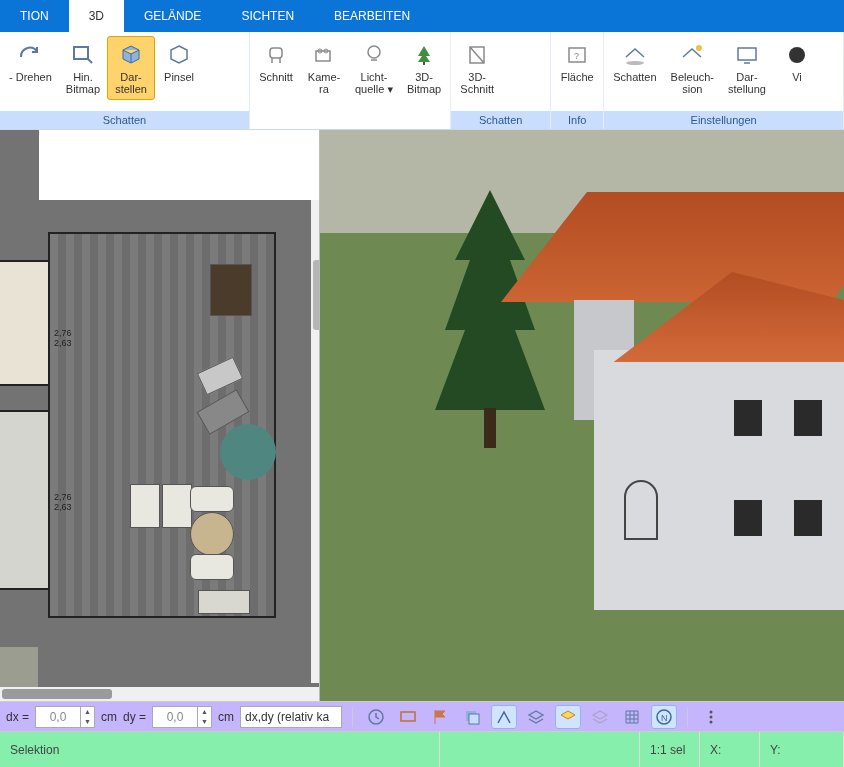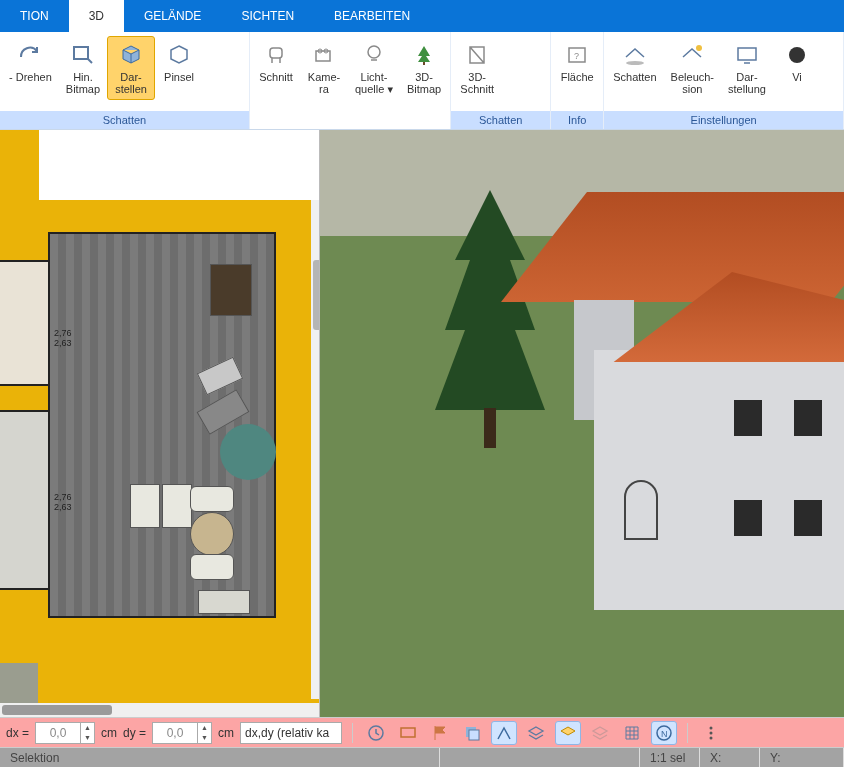--- a/index.html
+++ b/index.html
@@ -15,21 +15,21 @@
 .ribbon-group { display: flex; flex-direction: column; border-right: 1px solid #e5edf8; }
 .ribbon-row { flex: 1; display: flex; align-items: flex-start; padding: 4px 2px 0 2px; }
 .ribbon-grouplabel { height: 18px; background: #c9deff; color: #2b5797; font-size: 11px; text-align: center; line-height: 18px; }
 .ribbon-btn { display: flex; flex-direction: column; align-items: center; justify-content: flex-start; padding: 4px 6px; min-width: 48px; text-align: center; line-height: 1.1; border: 1px solid transparent; border-radius: 3px; }
 .ribbon-btn.selected { background: #ffd36b; border-color: #e0a600; }
 .ribbon-btn .icon { width: 32px; height: 28px; display: flex; align-items: center; justify-content: center; color: #5c7aa0; }
 .ribbon-btn .label { font-size: 11px; color: #333; margin-top: 2px; white-space: pre; }
 
 
 .mainarea { flex: 1; display: flex; background: #fff; position: relative; }
-.view-2d { width: 320px; background: #eab308; position: relative; border-right: 1px solid #bbb; overflow: hidden; padding-left: 39px; }
+.view-2d { width: 320px; background: #737373; position: relative; border-right: 1px solid #bbb; overflow: hidden; padding-left: 39px; }
 .view-3d { flex: 1; background: #909775; position: relative; overflow: hidden; }
 .gap-top { height: 70px; background: #fff; }
 .scrollbar-v { position: absolute; top: 70px; right: -6px; width: 14px; bottom: 18px; background: #f0f0f0; }
 .scrollbar-v .thumb { position: absolute; left: 2px; right: 2px; top: 60px; height: 70px; background: #b5b5b5; border-radius: 3px; }
 .scrollbar-h { position: absolute; left: 0; right: 0; bottom: 0; height: 14px; background: #f0f0f0; }
 .scrollbar-h .thumb { position: absolute; top: 2px; bottom: 2px; left: 2px; width: 110px; background: #9a9a9a; border-radius: 3px; }
 
 
 .plan { position: absolute; left: 0; top: 0; right: 0; bottom: 14px; }
 .deck { position: absolute; left: 48px; top: 32px; width: 228px; height: 386px; background: repeating-linear-gradient(90deg,#7b7b7b 0 8px,#6d6d6d 8px 16px); border: 2px solid #222; }
@@ -40,33 +40,33 @@
 .furn { position: absolute; background: #cfd1c8; border: 1px solid #555; }
 
 
 .ground { position: absolute; inset: 0; background: linear-gradient(#b5b7a6 0 18%, #6e8a52 18% 100%); }
 .house { position: absolute; right: 0; top: 150px; width: 260px; height: 350px; }
 .wall { position: absolute; background:#d9dadd; }
 .roof { position: absolute; background:#c45a2a; }
 .tree { position: absolute; left: 110px; top: 60px; width: 120px; height: 260px; }
 
 
-.bottom { height: 30px; background: #fca5a5; border-top: 1px solid #ccc; display: flex; align-items: center; padding: 0 6px; gap: 6px; }
+.bottom { height: 30px; background: #c4b5fd; border-top: 1px solid #ccc; display: flex; align-items: center; padding: 0 6px; gap: 6px; }
 .bt-label { font-size: 12px; color: #333; }
 .spin { display: inline-flex; align-items: center; border: 1px solid #aaa; background: #fff; height: 22px; }
 .spin input { width: 44px; border: none; text-align: center; font-size: 12px; color: #888; outline: none; }
 .spin .arrows { width: 14px; display: flex; flex-direction: column; border-left: 1px solid #aaa; }
 .spin .arrows span { flex:1; font-size: 7px; line-height: 10px; text-align: center; color:#555; }
 .combo { border: 1px solid #aaa; background: #fff; height: 22px; padding: 0 4px; font-size: 12px; color: #333; display: flex; align-items: center; width: 102px; overflow: hidden; white-space: nowrap; }
 .sep { width: 1px; height: 20px; background: #ccc; margin: 0 4px; }
 .tbtn { width: 26px; height: 24px; display: flex; align-items: center; justify-content: center; color: #5c7aa0; border: 1px solid transparent; border-radius: 3px; }
 .tbtn.active { background: #d0e4ff; border-color:#8fb6e6; }
 
 
-.status { height: 20px; background: #a3a3a3; border-top: 1px solid #ccc; display: flex; align-items: center; font-size: 12px; color: #444; }
+.status { height: 36px; background: #86efac; border-top: 1px solid #ccc; display: flex; align-items: center; font-size: 12px; color: #444; }
 .status .cell { padding: 0 10px; border-right: 1px solid #ddd; height: 100%; display: flex; align-items: center; }
 
 svg { display: block; }
 </style>
 </head>
 <body>
 
 <div class="tabstrip">
   <div class="tab">TION</div>
   <div class="tab active">3D</div>

